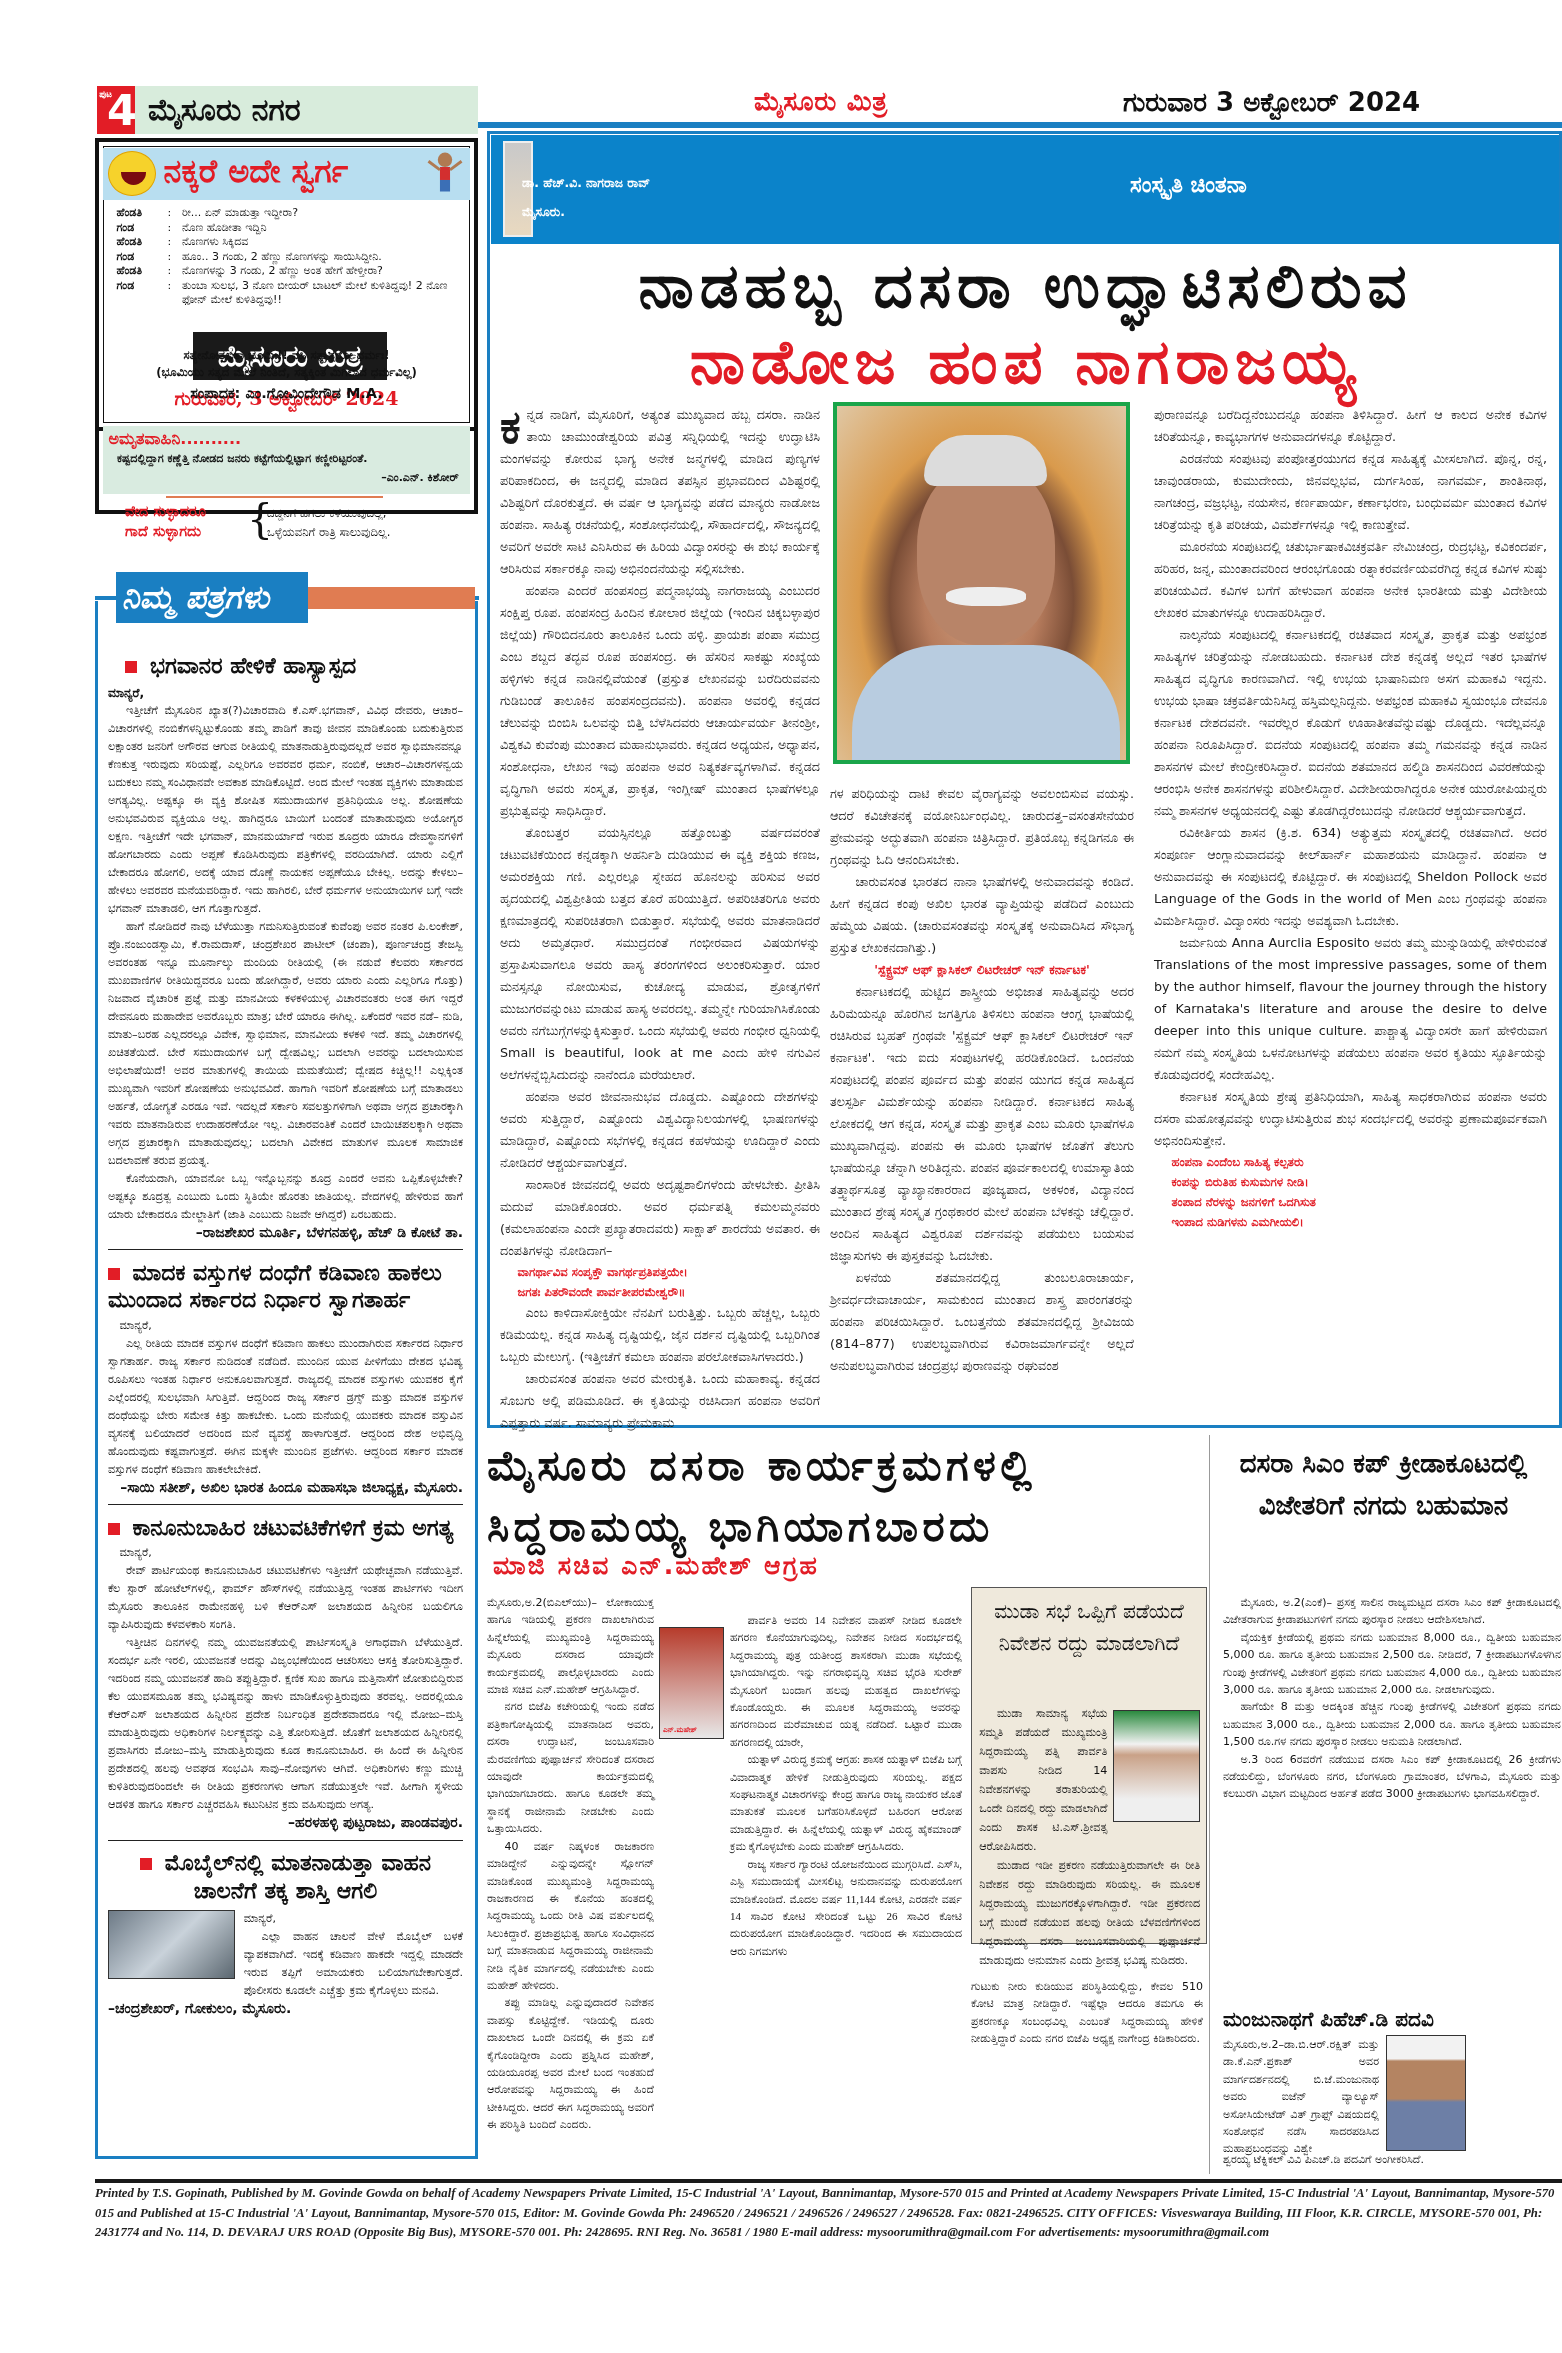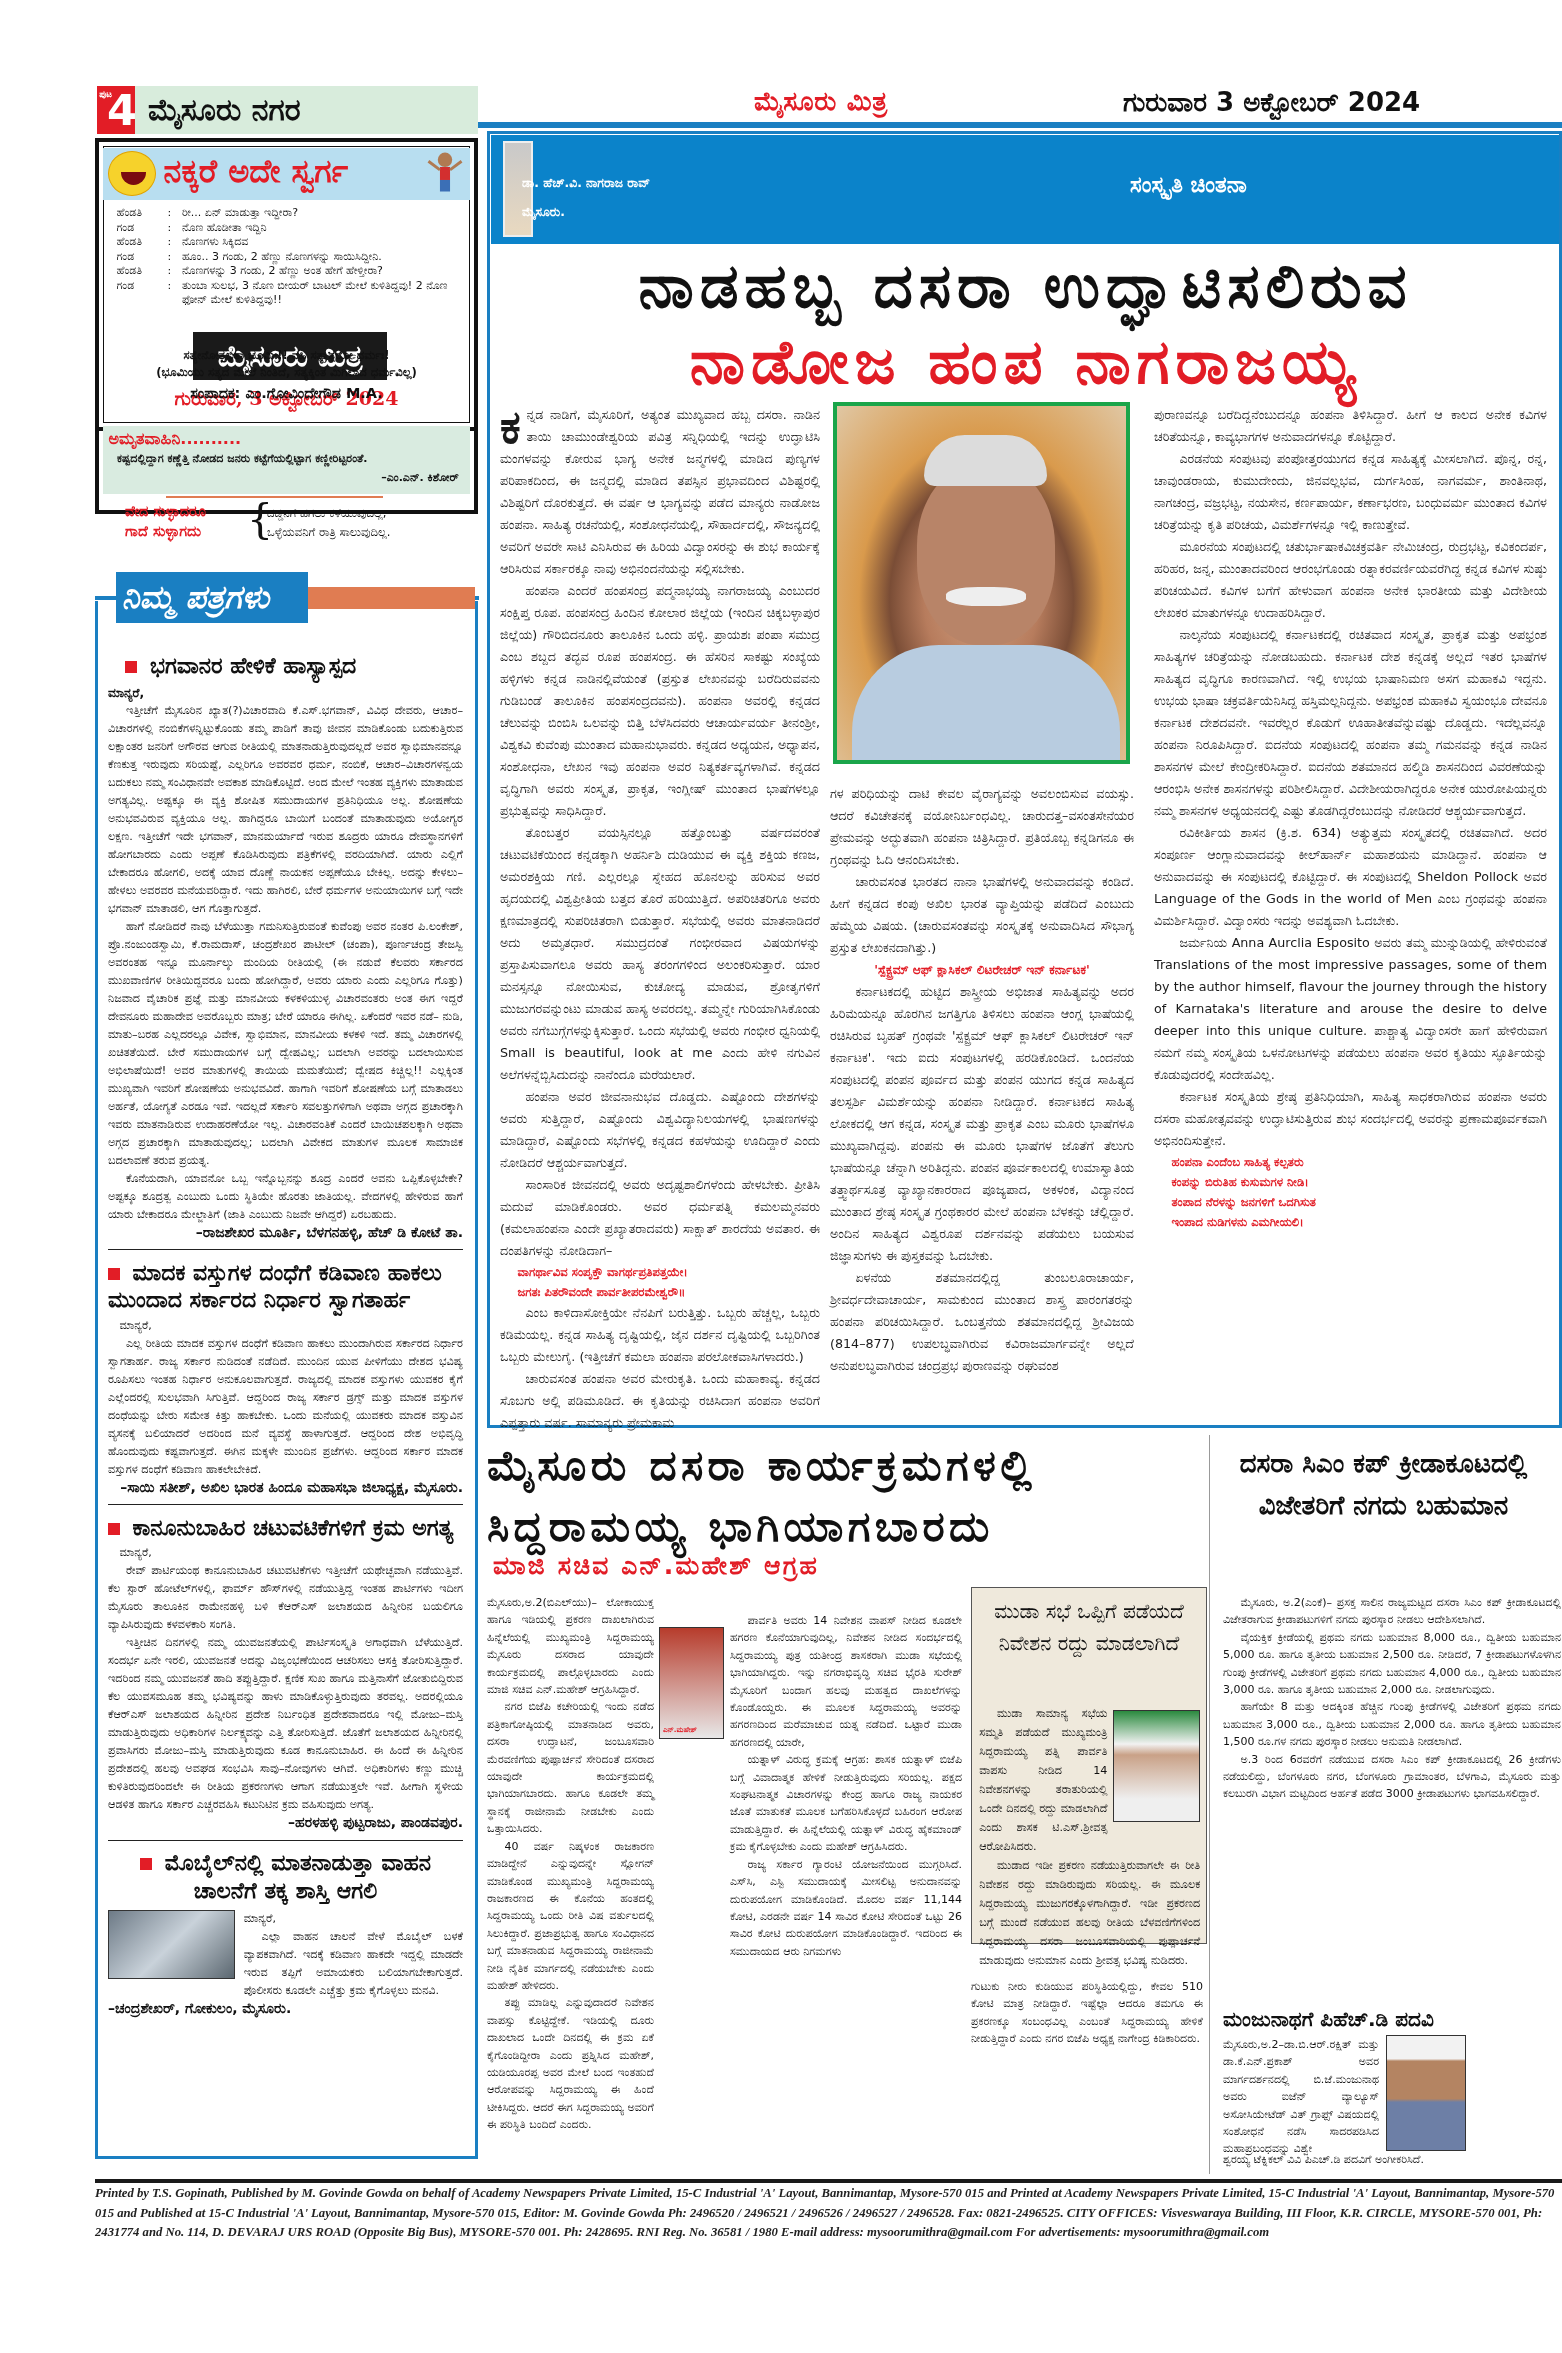--- a/index.html
+++ b/index.html
@@ -22,21 +22,21 @@
   
   #joke-box { left: 95px; top: 138px; width: 383px; height: 293px; border: 4.3px solid #111; background: #fff; }
   #joke-inner { position: absolute; left: 3.6px; top: 3.6px; right: 3.6px; bottom: 3.6px; border: 0.7px solid #111; }
   #joke-banner { position: absolute; left: 3.6px; top: 5.8px; right: 3.6px; height: 52px; background: #b8def0; text-align: center; }
   #joke-banner .face { position: absolute; left: 5.8px; top: 2.9px; width: 48px; height: 45px; border-radius: 50%; background: #f6d22b; border: 1.4px solid #e0a300; }
   #joke-banner .face::after { content: ""; position: absolute; left: 11.6px; top: 20px; width: 25px; height: 13px; background: #7a0b10; border-radius: 0 0 14.5px 14.5px; }
   #joke-banner .title { position: absolute; left: 61px; top: 4.3px; font-size: 32px; font-weight: bold; color: #e21d26; }
   #joke-banner .kid { position: absolute; right: 7.2px; top: 2.9px; width: 36px; height: 45px; }
   #joke-lines { position: absolute; left: 17.4px; top: 64px; width: 348px; font-size: 11px; line-height: 14.5px; }
   .jl { display: flex; }
-  .jl .sp { width: 51px; font-weight: normal; }
+  .jl .sp { width: 51px; font-weight: bold; }
   .jl .col { width: 14.5px; }
   .jl .tx { flex: 1; }
   #mini-logo { position: absolute; left: 94px; top: 190px; width: 194px; height: 48px; background: #1a1a1a; color: #fff; font-size: 29px; font-weight: bold; text-align: center; line-height: 48px; }
   #joke-date { position: absolute; left: 0; right: 0; top: 245px; text-align: center; color: #e21d26; font-size: 19px; font-weight: bold; font-family: "DejaVu Serif", serif; }
 
   
   #sayings-box { left: 95px; top: 426px; width: 383px; height: 88px; border: 4.3px solid #111; border-top: none; }
   #motto1 { position: absolute; left: 0; right: 0; top: -78px; text-align: center; font-size: 11.6px; font-weight: bold; }
   #motto2 { position: absolute; left: 0; right: 0; top: -61px; text-align: center; font-size: 11.6px; font-weight: bold; }
   #editor-line { position: absolute; left: 0; right: 0; top: -41px; text-align: center; font-size: 14.5px; font-weight: bold; }
@@ -83,21 +83,21 @@
   #art-col3 { left: 1154px; top: 404px; width: 393px; }
   #art-drop { float: left; font-size: 46px; font-weight: bold; line-height: 41px; margin-right: 5.8px; margin-top: 2.9px; }
   .red-verse { color: #e21d26; font-weight: bold; font-size: 11.6px; line-height: 20px; padding-left: 17.4px; }
   .sub-red { color: #e21d26; font-weight: bold; text-align: center; font-size: 12.3px; }
 
   
   #lower-h1 { left: 487px; top: 1435px; width: 732px; font-size: 42px; font-weight: bold; line-height: 61px; letter-spacing: 4.3px; }
   #lower-sub { left: 493px; top: 1551px; font-size: 25px; font-weight: bold; color: #e21d26; letter-spacing: 2.2px; }
   #lower-col-div { left: 1209px; top: 1435px; width: 1.4px; height: 739px; background: #999; }
   #news-a { left: 487px; top: 1602px; width: 239px; }
-  #news-b { left: 723px; top: 1631px; width: 239px; }
+  #news-b { left: 723px; top: 1631px; width: 239px; font-family: Liberation Serif, serif; }
   #news-a-photo { left: 659px; top: 1627px; width: 65px; height: 112px; background: linear-gradient(#b73c2c, #e8e8e8); border: 0.7px solid #333; }
   #news-a-photo .cap { position: absolute; left: 2.9px; bottom: 4.3px; font-size: 7.2px; color: #e21d26; font-weight: bold; }
   #muda-box { left: 971px; top: 1587px; width: 236px; height: 357px; background: #efe9dc; border: 1.4px solid #555; }
   #muda-title { position: absolute; left: 0; right: 0; top: 7.2px; text-align: center; font-size: 20px; font-weight: normal; line-height: 32px; }
   #muda-photo { position: absolute; right: 7.2px; top: 123px; width: 87px; height: 112px; background: linear-gradient(#2a8a3e 0, #f2f2f2 30%, #c9a187 40%, #efefef 80%); border: 0.7px solid #333; }
   #muda-text { position: absolute; left: 7.2px; top: 116px; width: 221px; font-size: 11.2px; line-height: 19px; }
   #news-c { left: 971px; top: 1949px; width: 232px; }
 
   #cmcup-title { left: 1217px; top: 1442px; width: 333px; text-align: center; font-size: 26px; font-weight: bold; line-height: 42px; }
   #cmcup-text { left: 1223px; top: 1594px; width: 338px; }

